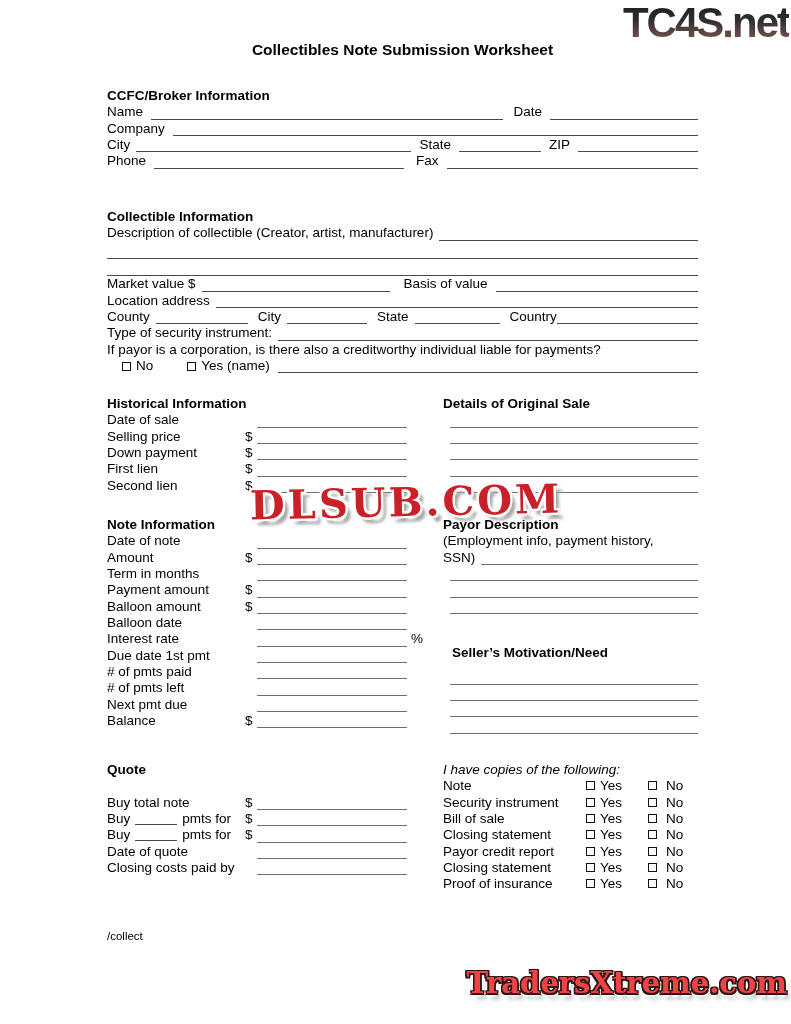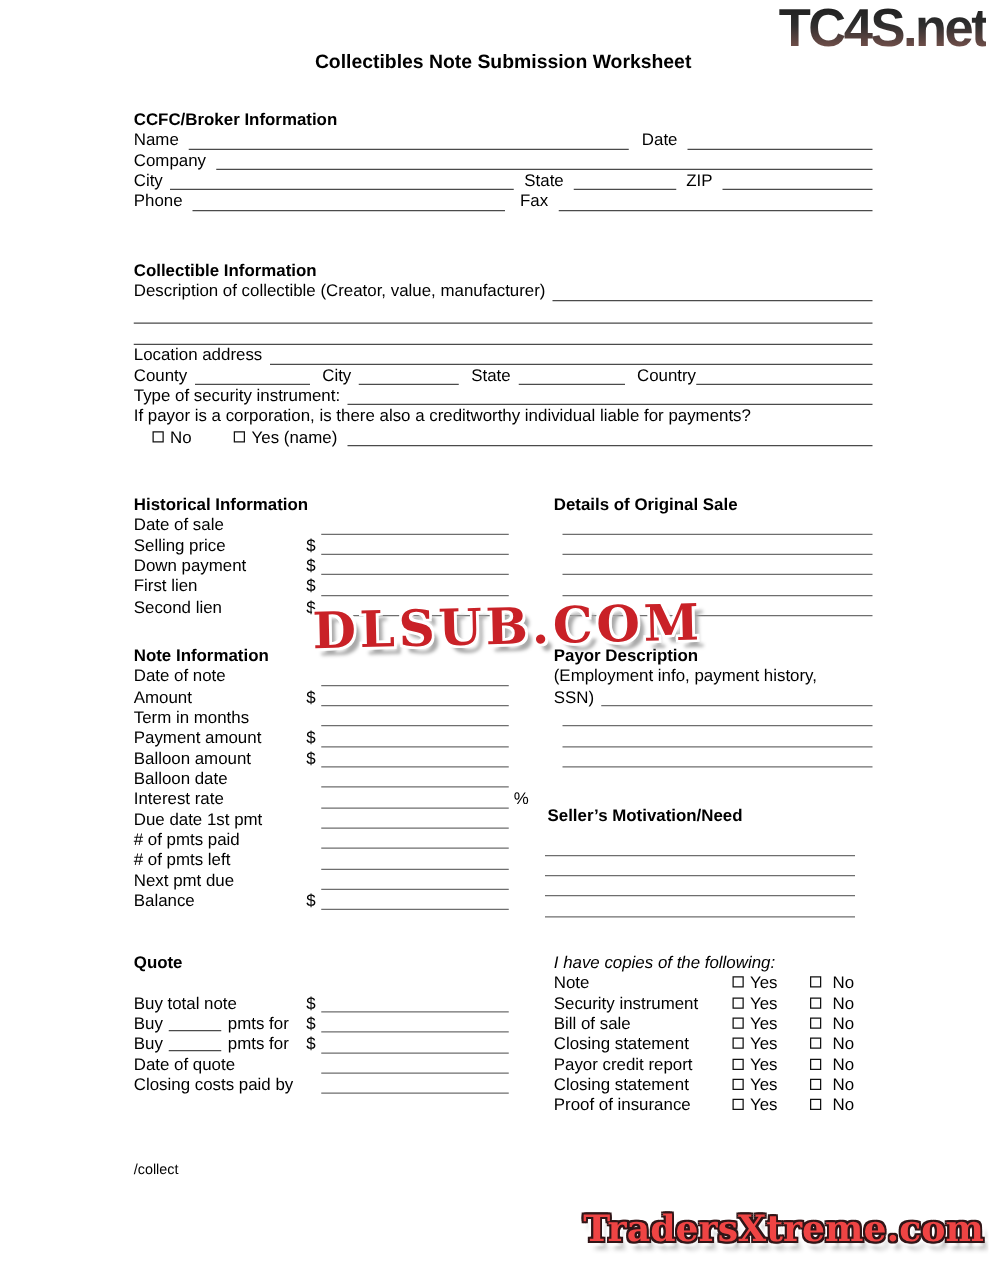--- a/index.html
+++ b/index.html
@@ -31,21 +31,21 @@
       text-shadow:-1.5px -1.5px 0 #301517,1.5px -1.5px 0 #301517,-1.5px 1.5px 0 #301517,
                   1.5px 1.5px 0 #301517,0 -1.5px 0 #301517,0 1.5px 0 #301517,
                   -1.5px 0 0 #301517,1.5px 0 0 #301517,
                   -4px 0 2px #fff,4px 0 2px #fff,0 -4px 2px #fff,0 4px 2px #fff,4px 6px 4px #b5b5b5;}
   #broker{left:107px;top:88px;width:591px;}
   #collectible{left:107px;top:209px;width:591px;}
   #historical{left:107px;top:396px;width:336px;}
   #originalsale{left:443px;top:396px;width:255px;}
   #noteinfo{left:107px;top:517px;width:336px;}
   #payor{left:443px;top:517px;width:255px;}
-  #seller{left:429px;top:645px;width:255px;}
+  #seller{left:443px;top:645px;width:255px;}
   #quote{left:107px;top:762px;width:336px;}
   #copies{left:443px;top:762px;width:255px;}
   #collect-note{left:107px;top:930px;font-size:11.5px;}
   .copies-head{font-style:italic;}
   .copyitem .ilabel{flex:1 1 auto;}
   .yescell{width:62px;flex:0 0 62px;display:flex;align-items:center;}
   .nocell{width:50px;flex:0 0 50px;display:flex;align-items:center;}
   .nocell .cbx{margin-right:9px;}
   .subline{display:inline-block;width:42px;border-bottom:1.3px solid #4a4a4a;margin:0 5px;align-self:flex-end;margin-bottom:1px;}
   .ml6{margin-left:6px;}.ml8{margin-left:8px;}.ml10{margin-left:10px;}.ml12{margin-left:12px;}.ml14{margin-left:14px;}
@@ -86,25 +86,31 @@
       <span class="mr8">Phone</span>
       <span class="line" style="width:250px"></span>
       <span class="ml12 mr8">Fax</span>
       <span class="line grow"></span>
     </div>
   </div>
 
   <div class="abs" id="collectible">
     <div class="frow shead">Collectible Information</div>
     <div class="frow">
-      <span>Description of collectible (Creator, value, manufacturer)</span>
+      <span>Description of collectible (Creator, artist, manufacturer)</span>
       <span class="line grow ml6"></span>
     </div>
     <div class="fullline"></div>
     <div class="fullline"></div>
+    <div class="frow">
+      <span class="mr6">Market value $</span>
+      <span class="line" style="width:188px"></span>
+      <span class="ml14 mr8">Basis of value</span>
+      <span class="line grow"></span>
+    </div>
     <div class="frow">
       <span class="mr6">Location address</span>
       <span class="line grow"></span>
     </div>
     <div class="frow">
       <span class="mr6">County</span>
       <span class="line" style="width:92px"></span>
       <span class="ml10 mr6">City</span>
       <span class="line" style="width:80px"></span>
       <span class="ml10 mr6">State</span>

